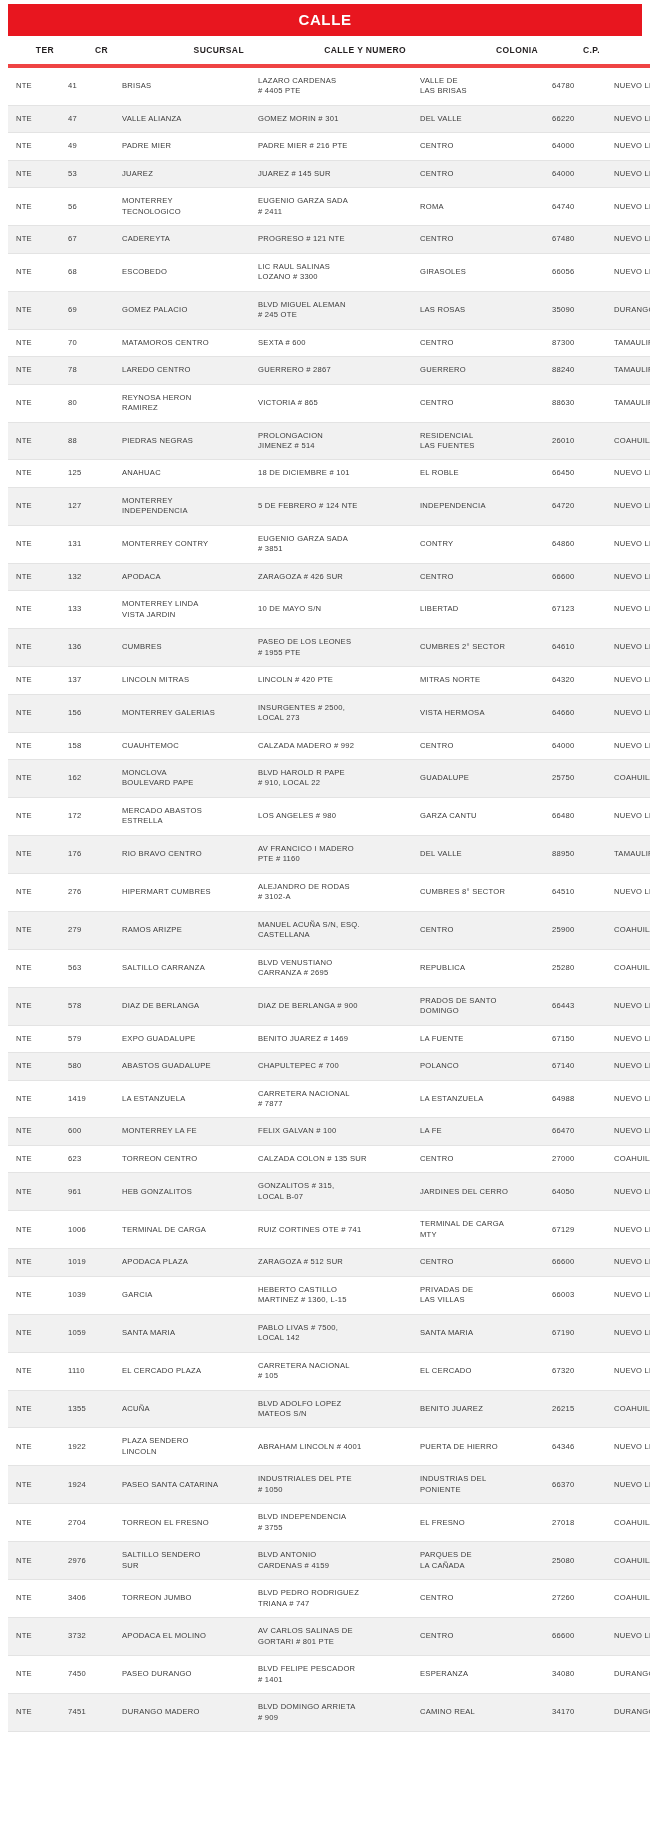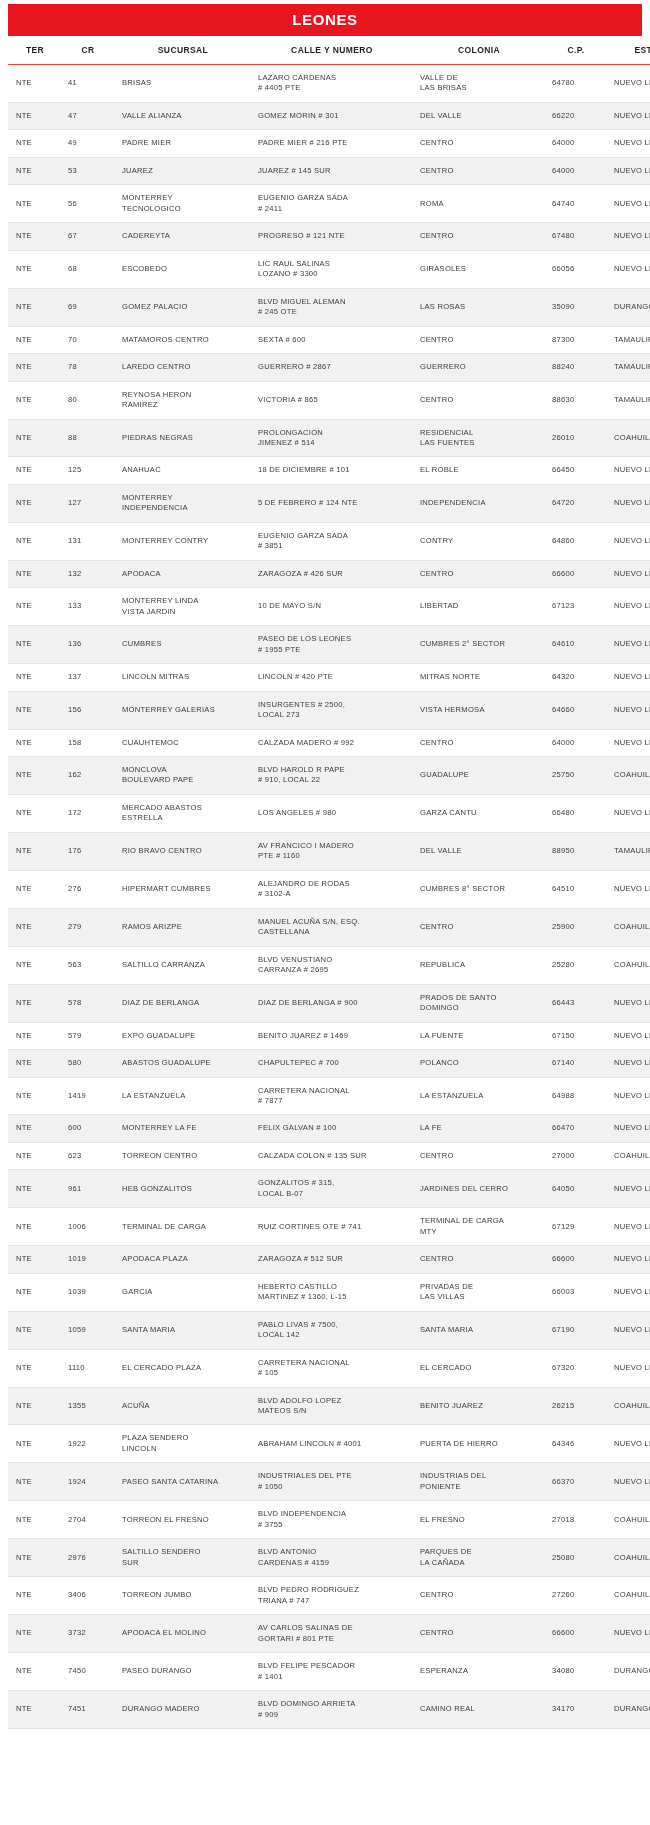--- a/index.html
+++ b/index.html
@@ -34,23 +34,23 @@
     margin: 0 8px;
     border-collapse: collapse;
     table-layout: fixed;
   }
   table.grid th {
     background: #ffffff;
     color: #231f20;
     font-size: 8.5px;
     font-weight: bold;
     letter-spacing: 0.4px;
-    text-align: center;
+    text-align: right;
     padding: 9px 6px 9px 8px;
-    border-bottom: 1px solid #ef4444;
+    border-bottom: 4px solid #ef4444;
     vertical-align: middle;
     text-transform: uppercase;
   }
   table.grid td {
     font-size: 7.6px;
     color: #3a3a3a;
     letter-spacing: 0.25px;
     padding: 8px 6px 8px 8px;
     vertical-align: middle;
     line-height: 1.38;
@@ -72,21 +72,21 @@
   .c-est   { width: 78px; }
   td.c-ter, th.c-ter { padding-left: 10px; }
   td.c-cr, th.c-cr { }
   .nowrapish { white-space: pre-line; }
 </style>
 </head>
 <body>
 
 <div class="page">
 
-  <div class="title-bar">LEONES</div>
+  <div class="title-bar">CALLE</div>
 
   <table class="grid">
     <thead>
       <tr>
         <th class="c-ter">TER</th>
         <th class="c-cr">CR</th>
         <th class="c-suc">SUCURSAL</th>
         <th class="c-calle">CALLE Y NUMERO</th>
         <th class="c-col">COLONIA</th>
         <th class="c-cp">C.P.</th>

